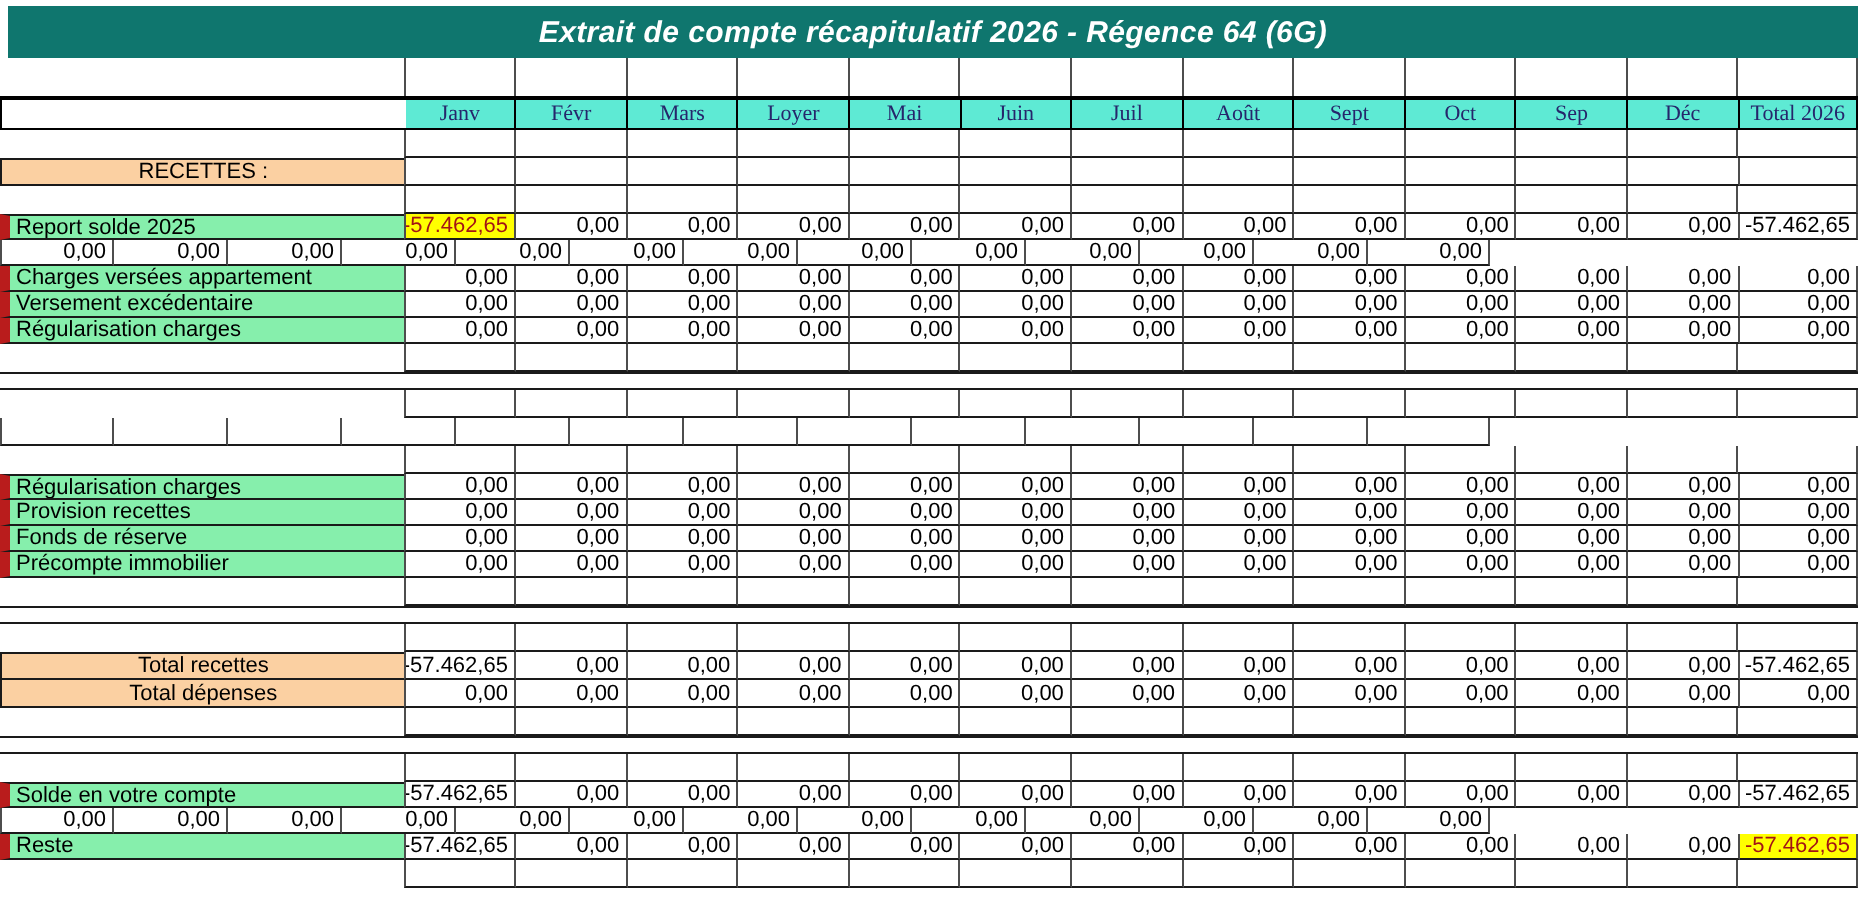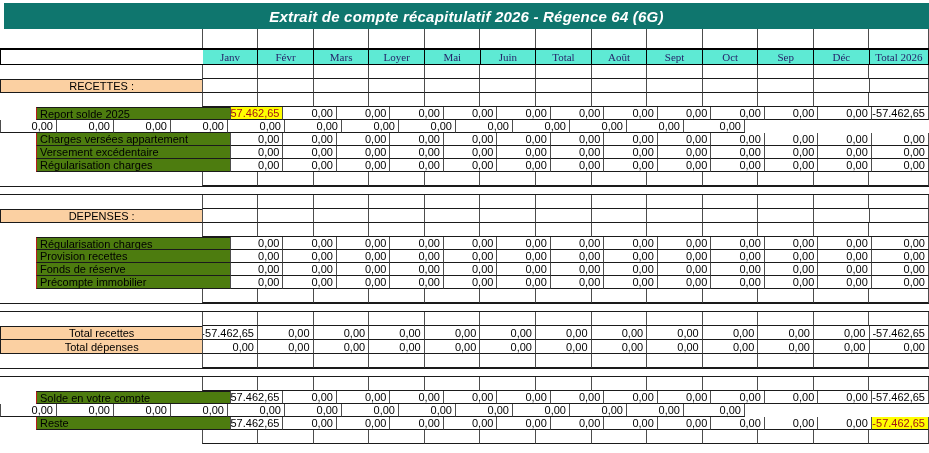--- a/index.html
+++ b/index.html
@@ -13,21 +13,21 @@
   .r-spacer{height:19px;}
   .r-header{height:17px;}
   .r-empty{height:14px;}
   .r-section{height:14px;}
   .r-data{height:13px;}
   .r-total{height:14px;text-align:right;}
   .r-gap{height:9px;border-top:1px solid #1a1a1a;border-bottom:1px solid #1a1a1a;}
   
   .lbl{width:208px;box-sizing:border-box;font-size:11px;color:#000;
     display:flex;align-items:center;padding:0 3px;overflow:hidden;white-space:nowrap;}
-  .lbl.datal{background:#4d7c0f;border-left:1px solid #b91c1c;border-bottom:1px solid #1a1a1a;justify-content:flex-start;margin-left:36px;}
+  .lbl.datal{background:#86efac;border-left:5px solid #b91c1c;border-bottom:1px solid #1a1a1a;justify-content:flex-start;}
   .lbl.sectionl{background:#FBD0A2;border-left:1px solid #1a1a1a;border-bottom:1px solid #1a1a1a;justify-content:center;}
   .lbl.totall{background:#FBD0A2;border-left:1px solid #1a1a1a;border-bottom:1px solid #1a1a1a;justify-content:center;}
   .lbl.lt{border-top:1px solid #1a1a1a;}
   .lbl.hlabel{background:#fff;border-left:1px solid #000;border-top:2px solid #000;border-bottom:1px solid #000;}
   
   .cell{width:57px;box-sizing:border-box;font-size:11px;color:#000;
     border-right:1px solid #4d4d4d;border-bottom:1px solid #1a1a1a;
     display:flex;align-items:center;justify-content:flex-end;padding:0 3px;overflow:hidden;white-space:nowrap;}
   .cell.first{border-left:1px solid #4d4d4d;}
   .cell.totalc{width:61px;}
@@ -62,21 +62,21 @@
         <div class="cell totalc vonly"></div>
       </div>
       <div class="row r-header">
         <div class="lbl hlabel"></div>
         <div class="cell first hdr">Janv</div>
         <div class="cell hdr">Févr</div>
         <div class="cell hdr">Mars</div>
         <div class="cell hdr">Loyer</div>
         <div class="cell hdr">Mai</div>
         <div class="cell hdr">Juin</div>
-        <div class="cell hdr">Total</div>
+        <div class="cell hdr">Juil</div>
         <div class="cell hdr">Août</div>
         <div class="cell hdr">Sept</div>
         <div class="cell hdr">Oct</div>
         <div class="cell hdr">Sep</div>
         <div class="cell hdr">Déc</div>
         <div class="cell totalc hdr">Total 2026</div>
       </div>
       <div class="row r-empty">
         <div class="lbl"></div>
         <div class="cell first"></div>
@@ -231,21 +231,20 @@
         <div class="cell"></div>
         <div class="cell"></div>
         <div class="cell"></div>
         <div class="cell"></div>
         <div class="cell"></div>
         <div class="cell"></div>
         <div class="cell"></div>
         <div class="cell totalc"></div>
       </div>
       <div class="row r-section">
-        <div class="lbl sectionl lt">DEPENSES :</div>
         <div class="cell first"></div>
         <div class="cell"></div>
         <div class="cell"></div>
         <div class="cell"></div>
         <div class="cell"></div>
         <div class="cell"></div>
         <div class="cell"></div>
         <div class="cell"></div>
         <div class="cell"></div>
         <div class="cell"></div>

